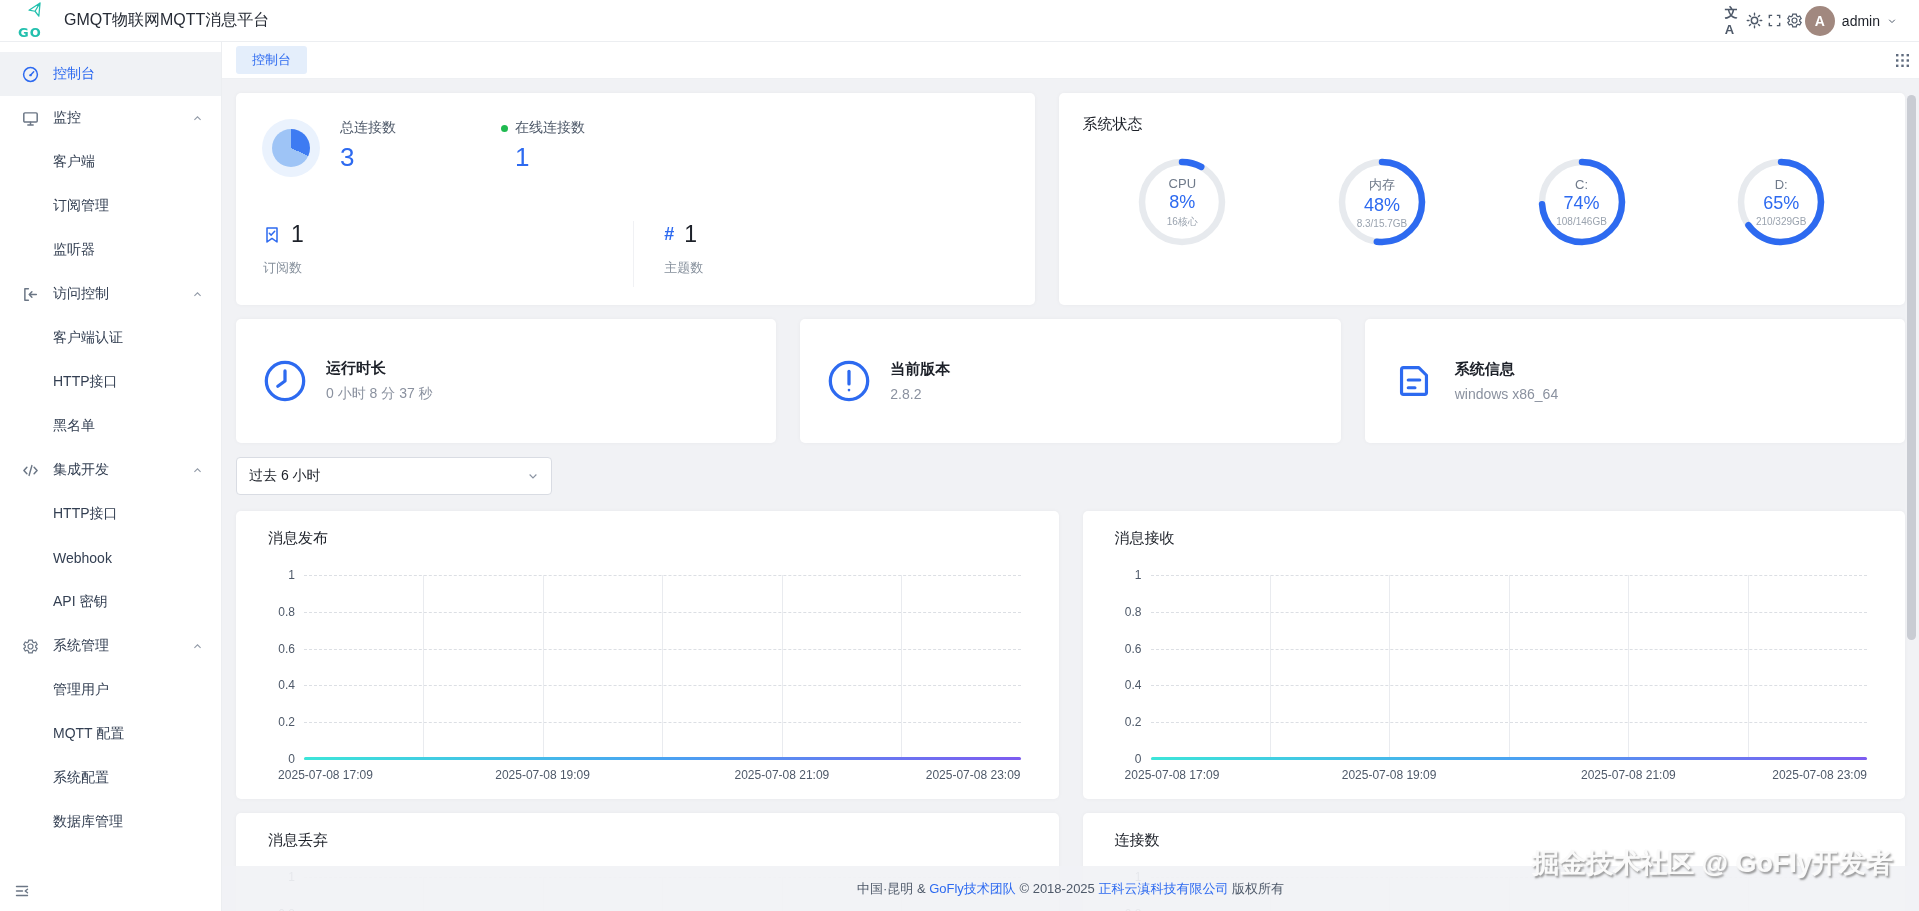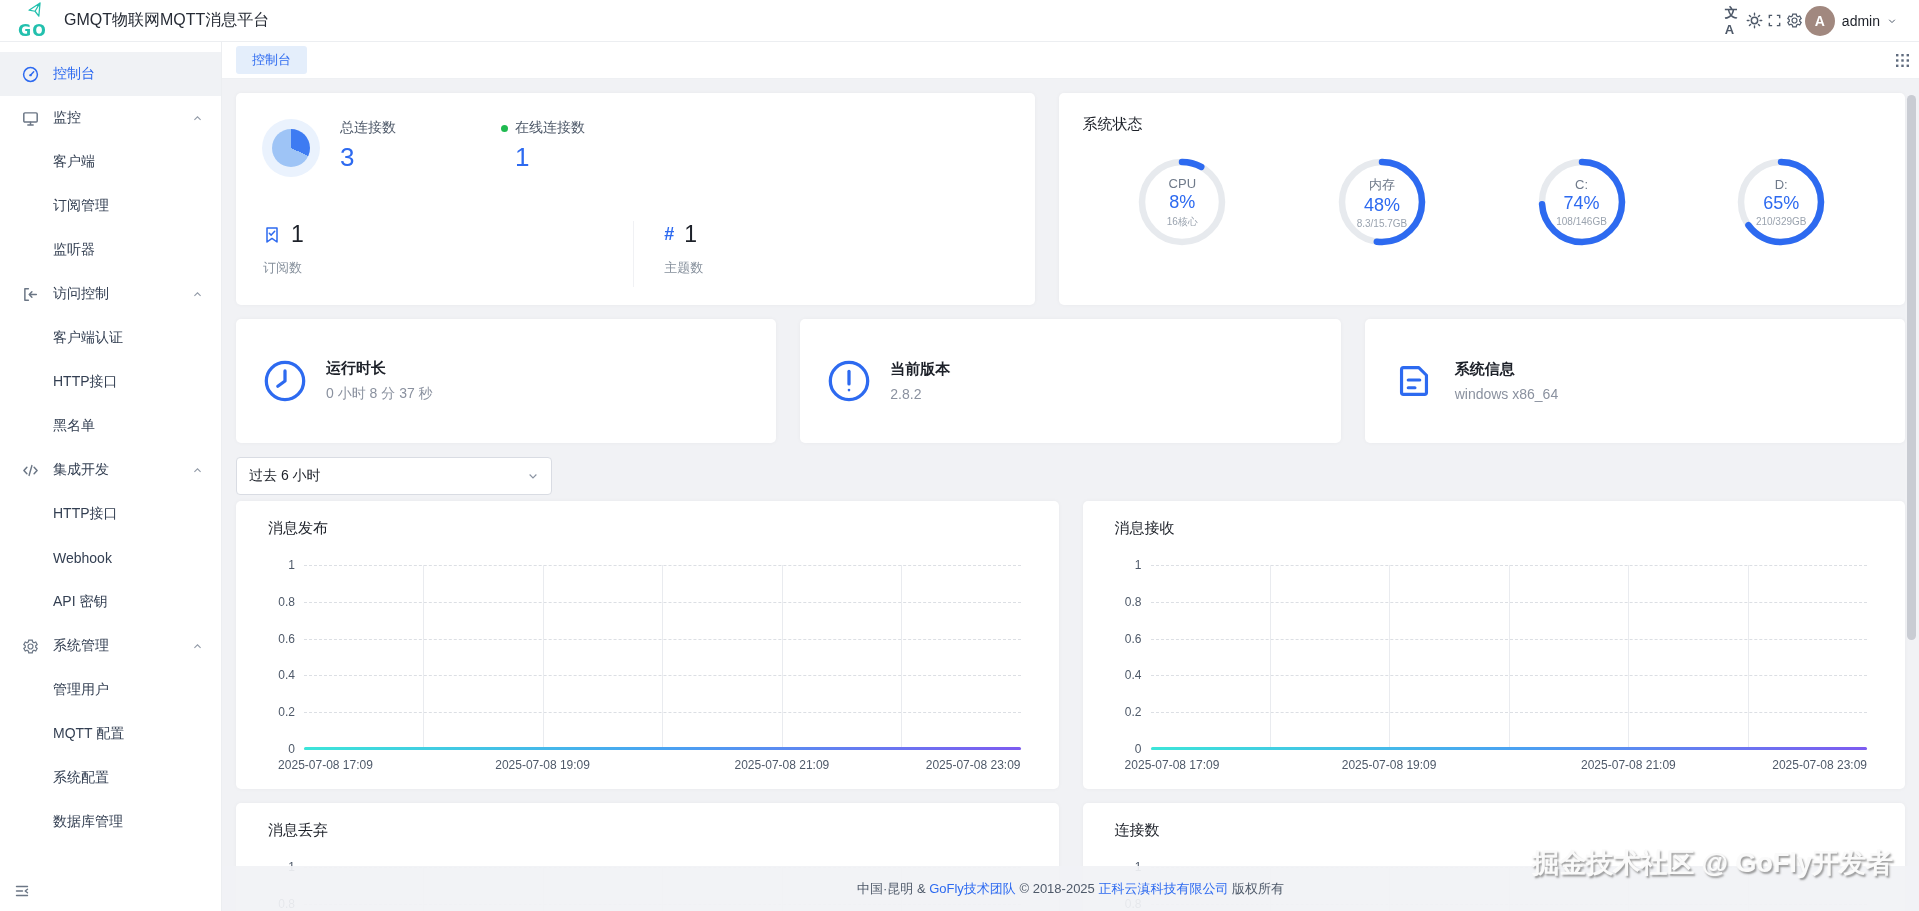--- a/index.html
+++ b/index.html
@@ -8,21 +8,21 @@
     position:relative; overflow:hidden;
     font-family:"Liberation Sans","DejaVu Sans",sans-serif;
     background:#f1f2f5; color:#1d2129;
   }
   svg { display:block; }
 
   
   .header { position:absolute; top:0; left:0; right:0; height:42px; background:#fff;
     border-bottom:1px solid #eceef1; display:flex; align-items:center; z-index:20; }
   .logo-mark { position:relative; width:38px; height:32px; margin-left:16px; }
-  .logo-go { position:absolute; bottom:-3px; left:2px; font-size:16px; font-weight:700;
+  .logo-go { position:absolute; bottom:-3px; left:2px; font-size:13px; font-weight:700;
     color:#23c0ae; letter-spacing:1px; font-family:"DejaVu Sans",sans-serif; }
   .logo-plane { position:absolute; top:-2px; left:12px; transform:rotate(-14deg); }
   .app-title { font-size:16px; font-weight:500; color:#262b35; margin-left:10px; }
   .header-actions { margin-left:auto; display:flex; align-items:center; margin-right:22px; color:#4e5969; }
   .h-icon { display:flex; align-items:center; justify-content:center; width:20px; height:20px;
     font-size:13px; cursor:pointer; color:#4e5969; }
   .translate-glyph { font-size:13px; font-weight:600; letter-spacing:-1px; }
   .user-chip { display:flex; align-items:center; gap:7px; cursor:pointer; }
   .avatar { width:30px; height:30px; border-radius:50%; background:#a1887f; color:#fff;
     display:flex; align-items:center; justify-content:center; font-size:14px; font-weight:600; }
@@ -88,21 +88,21 @@
   
   .info-card { flex:1; height:124px; display:flex; align-items:center; padding-left:26px; }
   .ic-icon { width:46px; height:46px; color:#2d6af0; flex:none; }
   .ic-text { margin-left:18px; }
   .ic-title { font-size:15px; font-weight:700; color:#1d2129; }
   .ic-value { margin-top:7px; font-size:14px; color:#8a919f; }
 
   
   .select-box { width:316px; height:38px; background:#fff; border:1px solid #d9dce3;
     border-radius:4px; display:flex; align-items:center; padding:0 12px; font-size:14px;
-    color:#1d2129; margin-bottom:6px; cursor:pointer; }
+    color:#1d2129; margin-bottom:16px; cursor:pointer; }
   .select-box .chev { margin-left:auto; color:#8a93a2; display:flex; }
 
   
   .chart-card { flex:1; height:288px; padding:18px 32px; }
   .chart-title { font-size:15px; font-weight:500; color:#1d2129; }
   .plot { position:relative; margin:27px 6px 0 36px; height:184px; }
   .hgrid { position:absolute; left:0; right:0; border-top:1px dashed #dcdfe4; }
   .vgrid { position:absolute; top:0; bottom:0; width:1px; background:#e9ebef; }
   .dataline { position:absolute; left:0; right:0; bottom:-1px; height:3px; border-radius:2px; }
   .ylab { position:absolute; right:calc(100% + 9px); transform:translateY(-50%);

